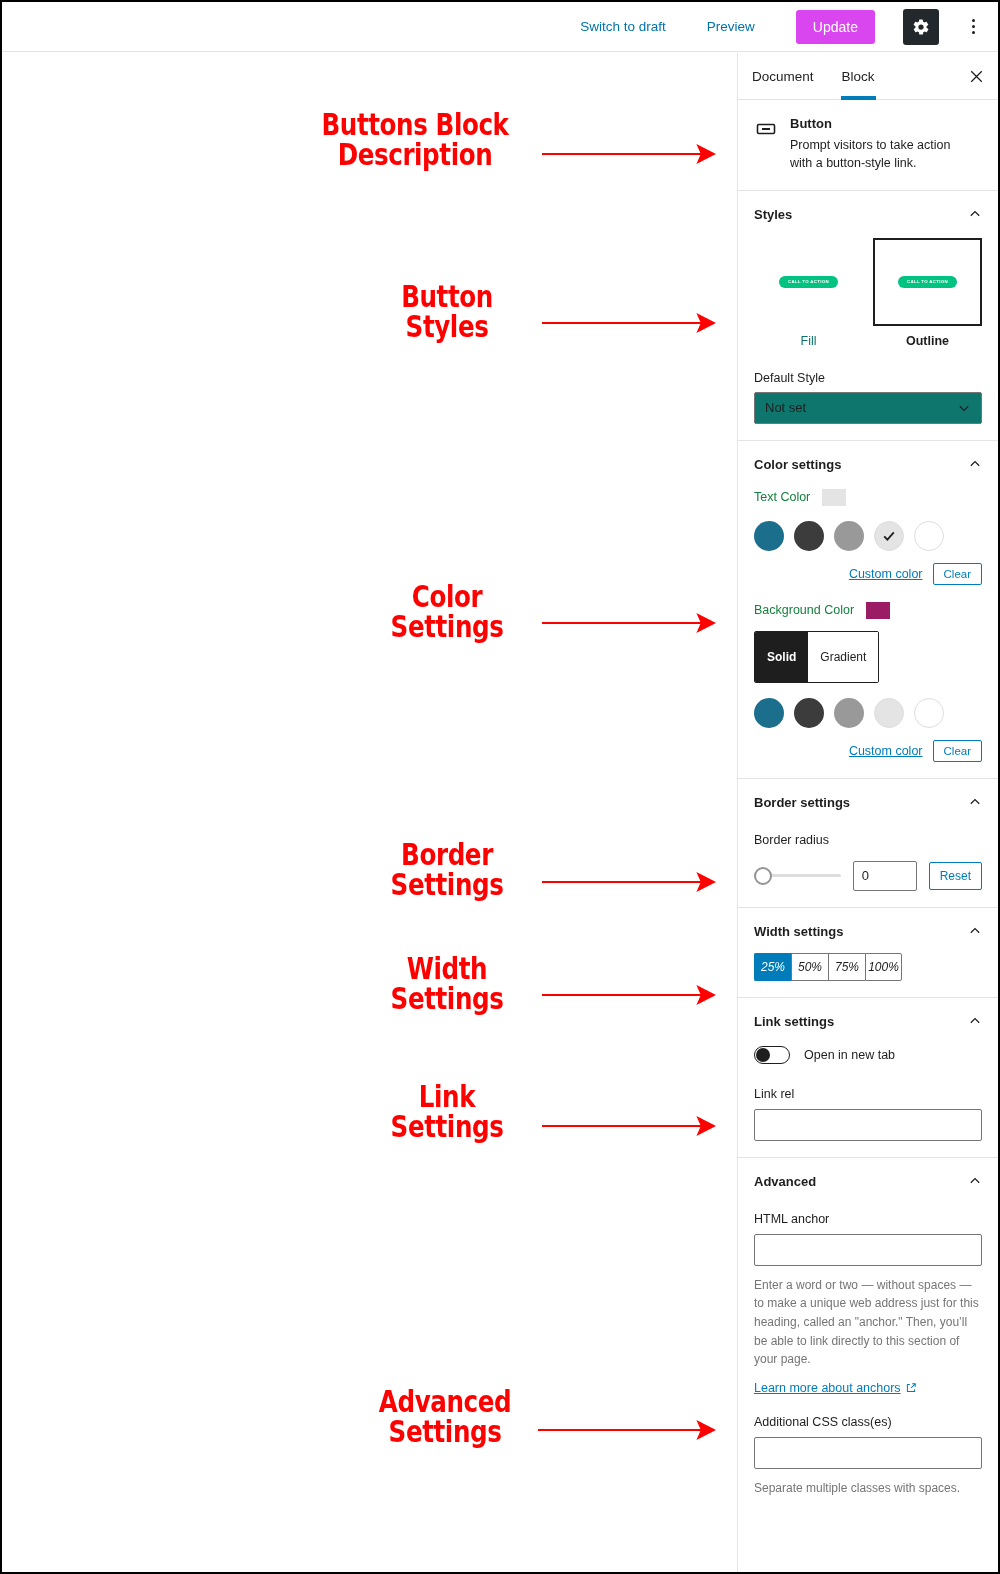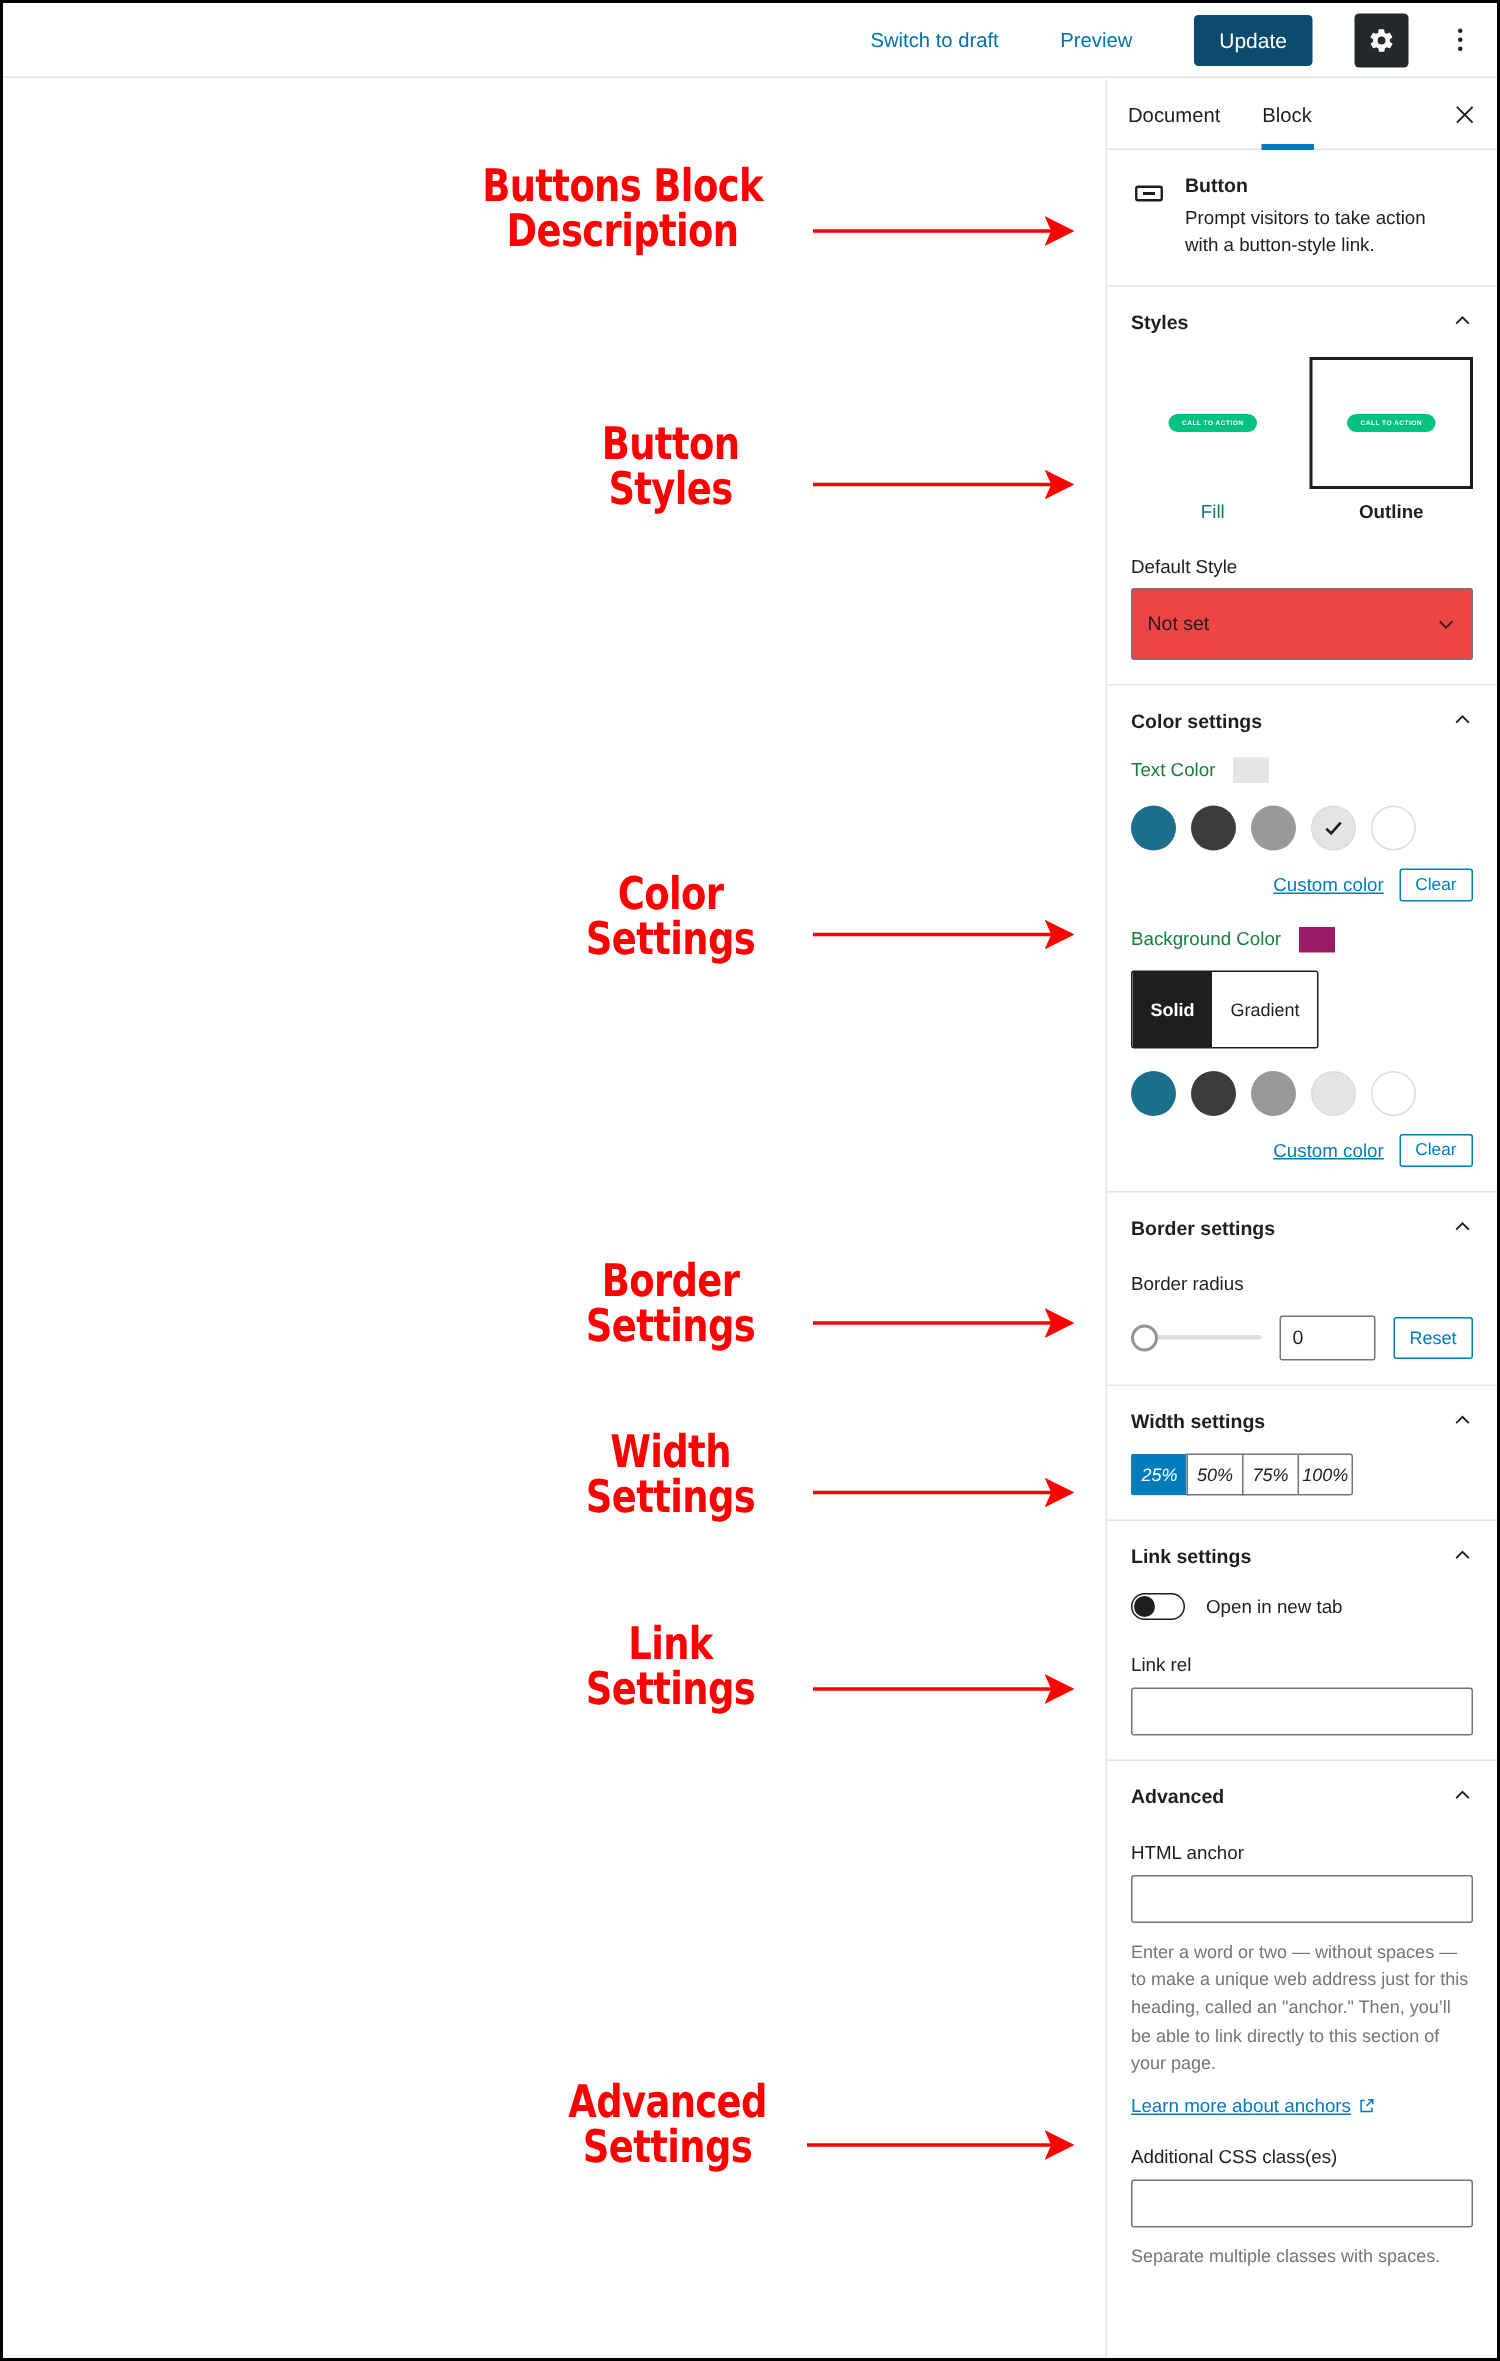--- a/index.html
+++ b/index.html
@@ -27,21 +27,21 @@
     justify-content: flex-end;
     padding-right: 12px;
     gap: 15px;
   }
   .tb-link {
     color: #0073aa; font-size: 13.5px;
     margin-right: 26px; cursor: pointer;
     white-space: nowrap;
   }
   .tb-update {
-    background: #0c4a6e; color: #ffffff;
+    background: #d946ef; color: #ffffff;
     font-size: 14px; font-weight: 400;
     border-radius: 3px;
     padding: 9px 17px;
     cursor: pointer; white-space: nowrap;
   }
   .tb-gear {
     width: 36px; height: 36px;
     background: #23282d;
     border-radius: 3px;
     margin-left: 13px;
@@ -128,23 +128,23 @@
     padding: 3.5px 9px;
     white-space: nowrap;
     transform: scale(1.0);
   }
   .style-label { font-size: 12.5px; margin-top: 8px; color: #0f766e; }
   .style-label.sel { color: #1e1e1e; font-weight: 700; }
 
   .field-label { font-size: 12.5px; color: #1e1e1e; margin-top: 23px; }
   .select-box {
     margin-top: 7px;
-    width: 100%; height: 48px;
+    width: 100%; height: 32px;
     border: 1px solid #757575; border-radius: 2px;
-    background: #ef4444;
+    background: #0f766e;
     display: flex; align-items: center;
     justify-content: space-between;
     padding: 0 10px;
     font-size: 13px; color: #1e1e1e;
     cursor: pointer;
   }
 
   
   .color-label-row { display: flex; align-items: center; gap: 12px; margin-top: 17px; }
   .color-label { font-size: 12.5px; color: #15803d; }

